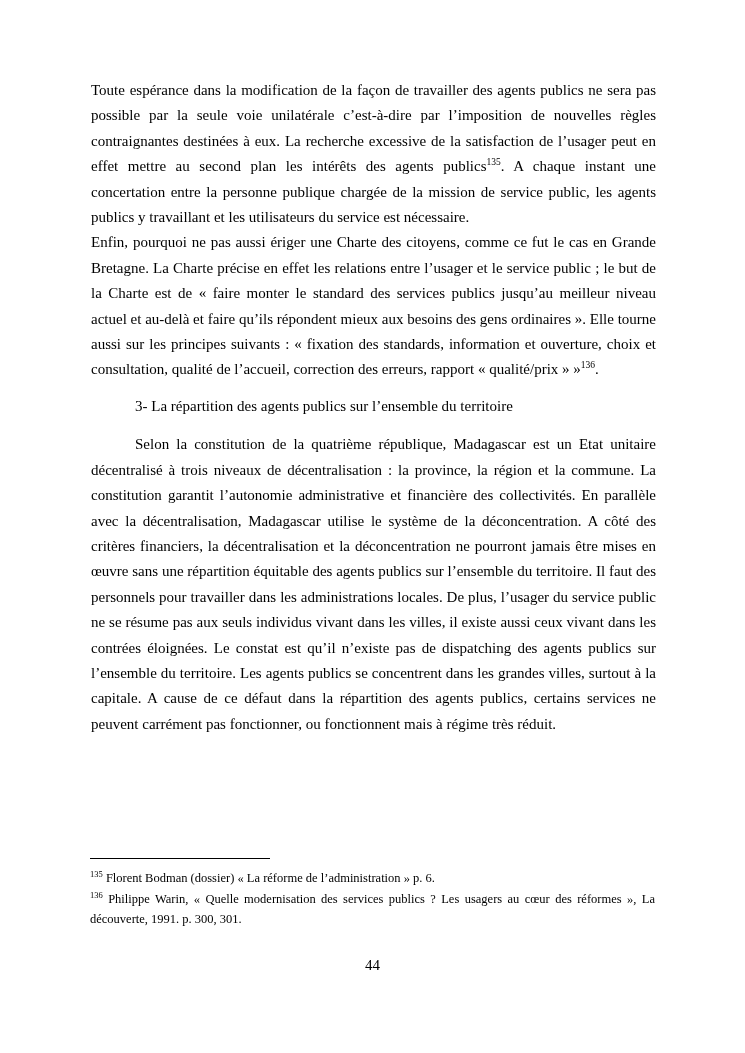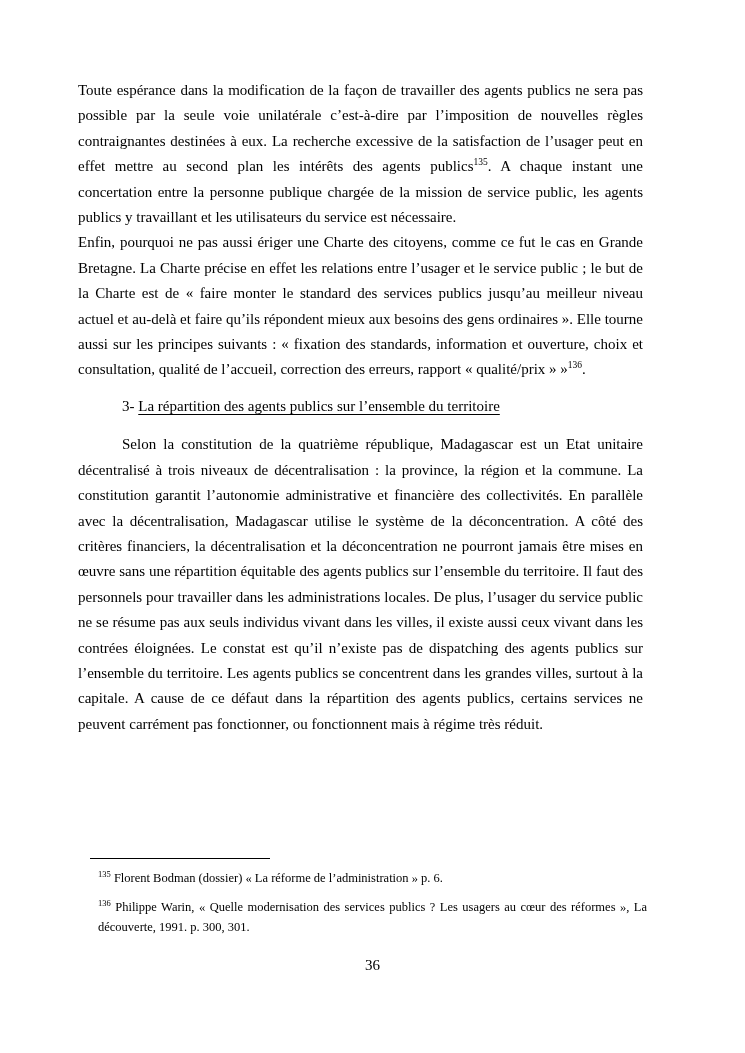--- a/index.html
+++ b/index.html
@@ -7,37 +7,36 @@
     position: relative;
     width: 745px;
     height: 1053px;
     background: #ffffff;
     color: #000000;
     font-family: "Liberation Serif", "DejaVu Serif", serif;
     overflow: hidden;
   }
   .content {
     position: absolute;
-    left: 78px;
+    left: 91px;
     top: 78px;
     width: 565px;
     font-size: 15px;
     line-height: 25.4px;
     text-align: justify;
   }
   .content p { margin: 0; }
   .p1 { margin-bottom: 12px; }
   .heading {
     margin-top: 11px !important;
     margin-bottom: 13px !important;
     padding-left: 44px;
     text-align: left !important;
   }
   .heading .title {
-    text-decoration: underline;
     text-underline-offset: 3px;
     text-align: right;
   }
   .p4 { text-indent: 44px; }
   sup.ref {
     font-size: 9.5px;
     line-height: 0;
     vertical-align: super;
     letter-spacing: 0;
   }
@@ -49,21 +48,21 @@
     font-size: 12.5px;
     line-height: 20.5px;
     text-align: justify;
   }
   .fn-rule {
     width: 180px;
     height: 0;
     border-top: 1px solid #000000;
     margin-bottom: 9px;
   }
-  .footnote { margin: 8px; }
+  .footnote { margin: 0; }
   .footnote sup.ref { font-size: 8.5px; }
   .pagenum {
     position: absolute;
     top: 957px;
     left: 0;
     width: 745px;
     text-align: center;
     font-size: 15px;
   }
 </style>
@@ -84,15 +83,15 @@
     <p class="p4">Selon la constitution de la quatrième république, Madagascar est un Etat unitaire décentralisé à trois niveaux de décentralisation : la province, la région et la commune. La constitution garantit l’autonomie administrative et financière des collectivités. En parallèle avec la décentralisation, Madagascar utilise le système de la déconcentration. A côté des critères financiers, la décentralisation et la déconcentration ne pourront jamais être mises en œuvre sans une répartition équitable des agents publics sur l’ensemble du territoire. Il faut des personnels pour travailler dans les administrations locales. De plus, l’usager du service public ne se résume pas aux seuls individus vivant dans les villes, il existe aussi ceux vivant dans les contrées éloignées. Le constat est qu’il n’existe pas de dispatching des agents publics sur l’ensemble du territoire. Les agents publics se concentrent dans les grandes villes, surtout à la capitale. A cause de ce défaut dans la répartition des agents publics, certains services ne peuvent carrément pas fonctionner, ou fonctionnent mais à régime très réduit.</p>
 
   </div>
 
   <div class="footnotes">
     <div class="fn-rule"></div>
     <p class="footnote"><sup class="ref">135</sup><span> Florent Bodman (dossier) « La réforme de l’administration » p. 6.</span></p>
     <p class="footnote"><sup class="ref">136</sup><span> Philippe Warin, « Quelle modernisation des services publics ? Les usagers au cœur des réformes », La découverte, 1991. p. 300, 301.</span></p>
   </div>
 
-  <div class="pagenum">36</div>
+  <div class="pagenum">44</div>
 
 </div>
 
 </body></html>

